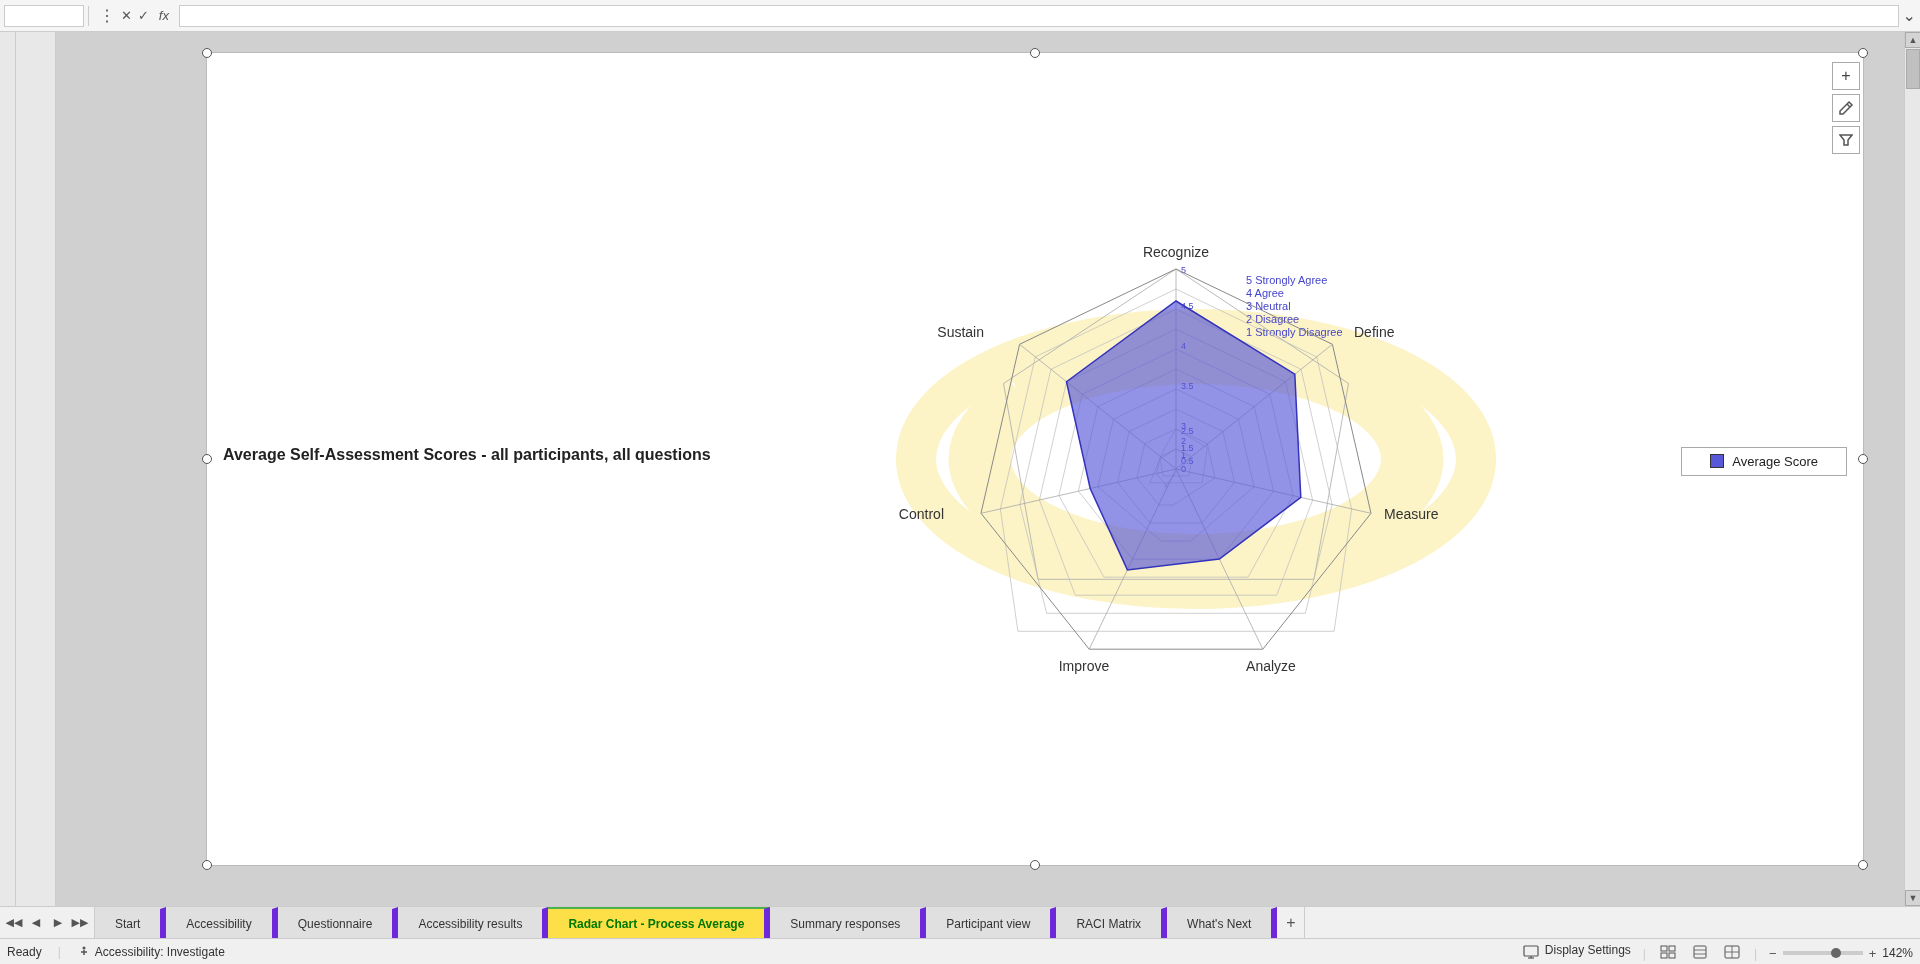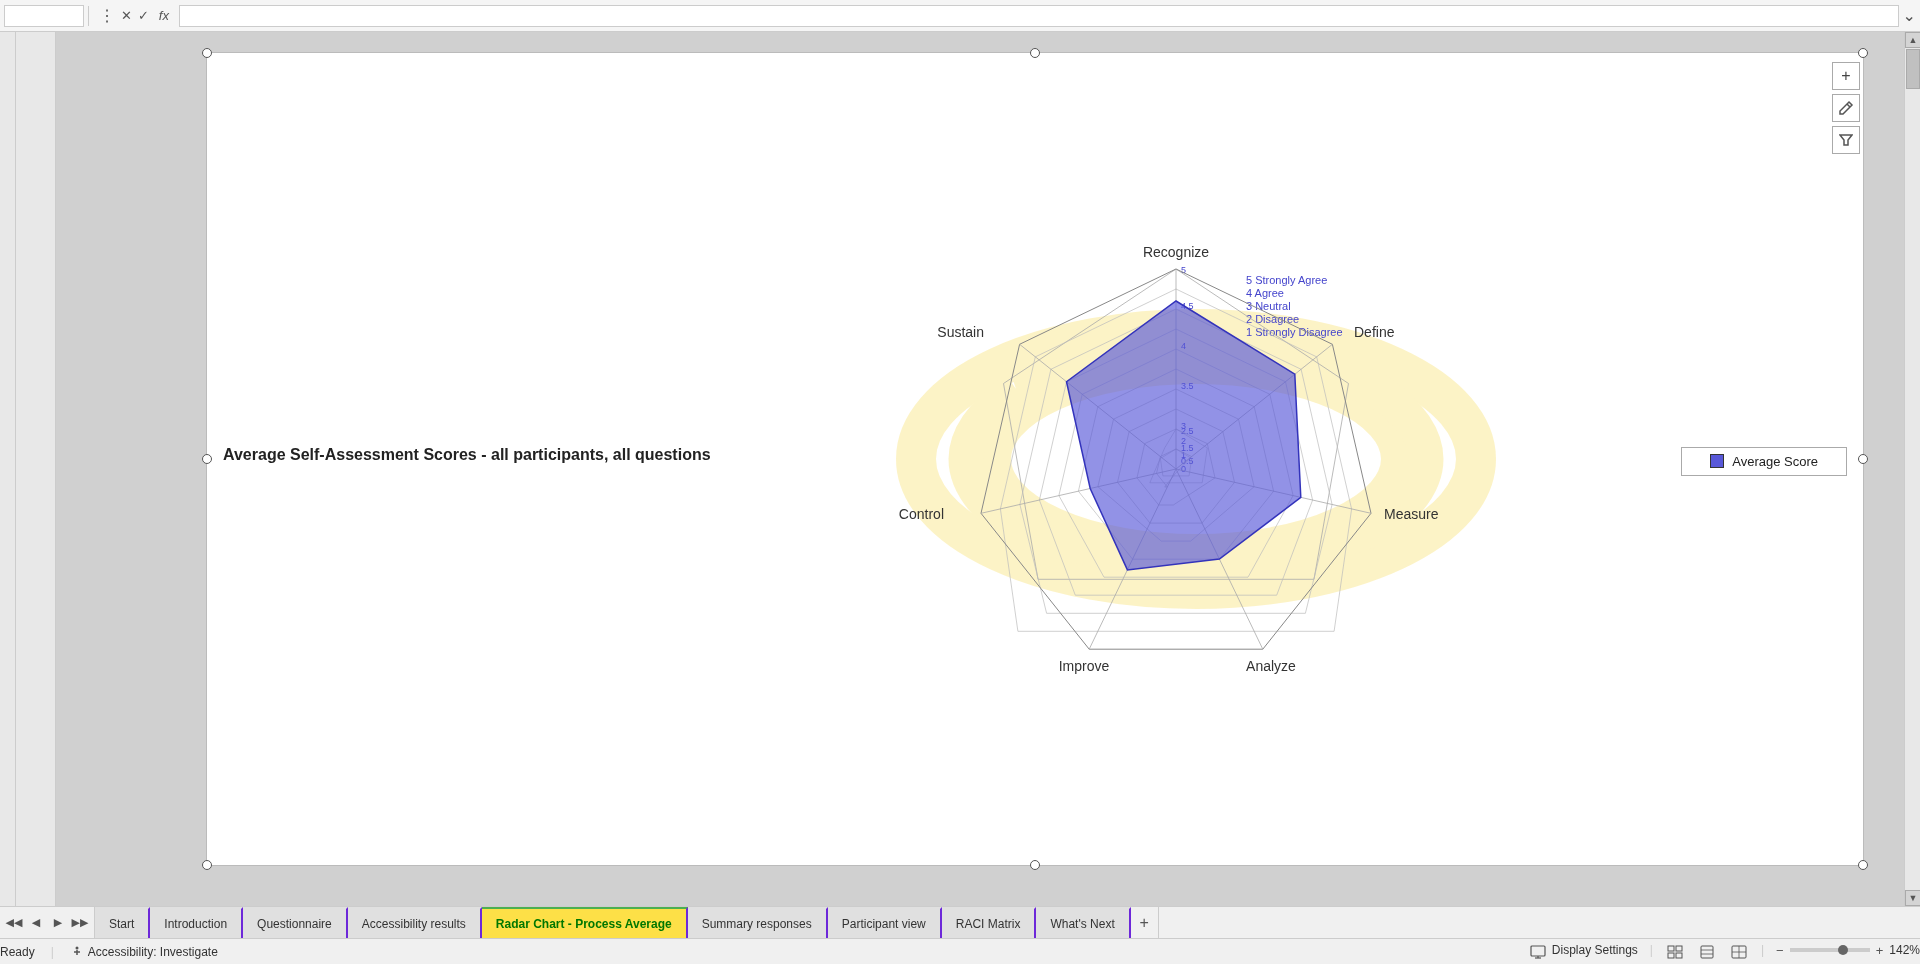--- a/index.html
+++ b/index.html
@@ -282,24 +282,24 @@
       justify-content: center;
       color: #555;
       font-size: 11px;
     }
     .sheet-tabs {
       display: flex;
       align-items: stretch;
       gap: 0;
     }
     .sheet-tab {
-      padding: 0 14px;
+      padding: 0 20px;
       font-size: 12px;
       border: none;
-      border-right: 2px solid #6d28d9;
+      border-right: 6px solid #6d28d9;
       cursor: pointer;
       display: flex;
       align-items: center;
       background: #e0e0e0;
       color: #333;
       border-top: 2px solid transparent;
     }
     .sheet-tab.active {
       background: #fde047;
       border-top: 2px solid #4caf50;
@@ -322,40 +322,40 @@
       border-right: 1px solid #ccc;
     }
 
     
     .status-bar {
       height: 26px;
       background: #f0f0f0;
       border-top: 1px solid #ccc;
       display: flex;
       align-items: center;
-      padding: 0 0;
+      padding: 0 7px;
       font-size: 12px;
       color: #333;
       gap: 16px;
     }
     .status-ready {
       font-size: 12px;
     }
     .status-accessibility {
       display: flex;
       align-items: center;
       gap: 4px;
       font-size: 12px;
       color: #333;
       justify-content: center;
     }
     .status-right {
       margin-left: auto;
       display: flex;
-      align-items: flex-start;
+      align-items: flex-end;
       gap: 12px;
     }
     .status-view-icons {
       display: flex;
       gap: 4px;
     }
     .status-view-icon {
       width: 20px;
       height: 18px;
       display: flex;
@@ -549,21 +549,21 @@
 
 <div class="sheet-tabs-area">
   <div class="sheet-nav-btns">
     <button class="sheet-nav-btn">◀◀</button>
     <button class="sheet-nav-btn">◀</button>
     <button class="sheet-nav-btn">▶</button>
     <button class="sheet-nav-btn">▶▶</button>
   </div>
   <div class="sheet-tabs">
     <button class="sheet-tab">Start</button>
-    <button class="sheet-tab">Introduction</button>
+    <button class="sheet-tab">Accessibility</button>
     <button class="sheet-tab">Questionnaire</button>
     <button class="sheet-tab">Accessibility results</button>
     <button class="sheet-tab active green-text">Radar Chart - Process Average</button>
     <button class="sheet-tab">Summary responses</button>
     <button class="sheet-tab">Participant view</button>
     <button class="sheet-tab">RACI Matrix</button>
     <button class="sheet-tab">What's Next</button>
   </div>
   <button class="sheet-add-btn">+</button>
 </div>

